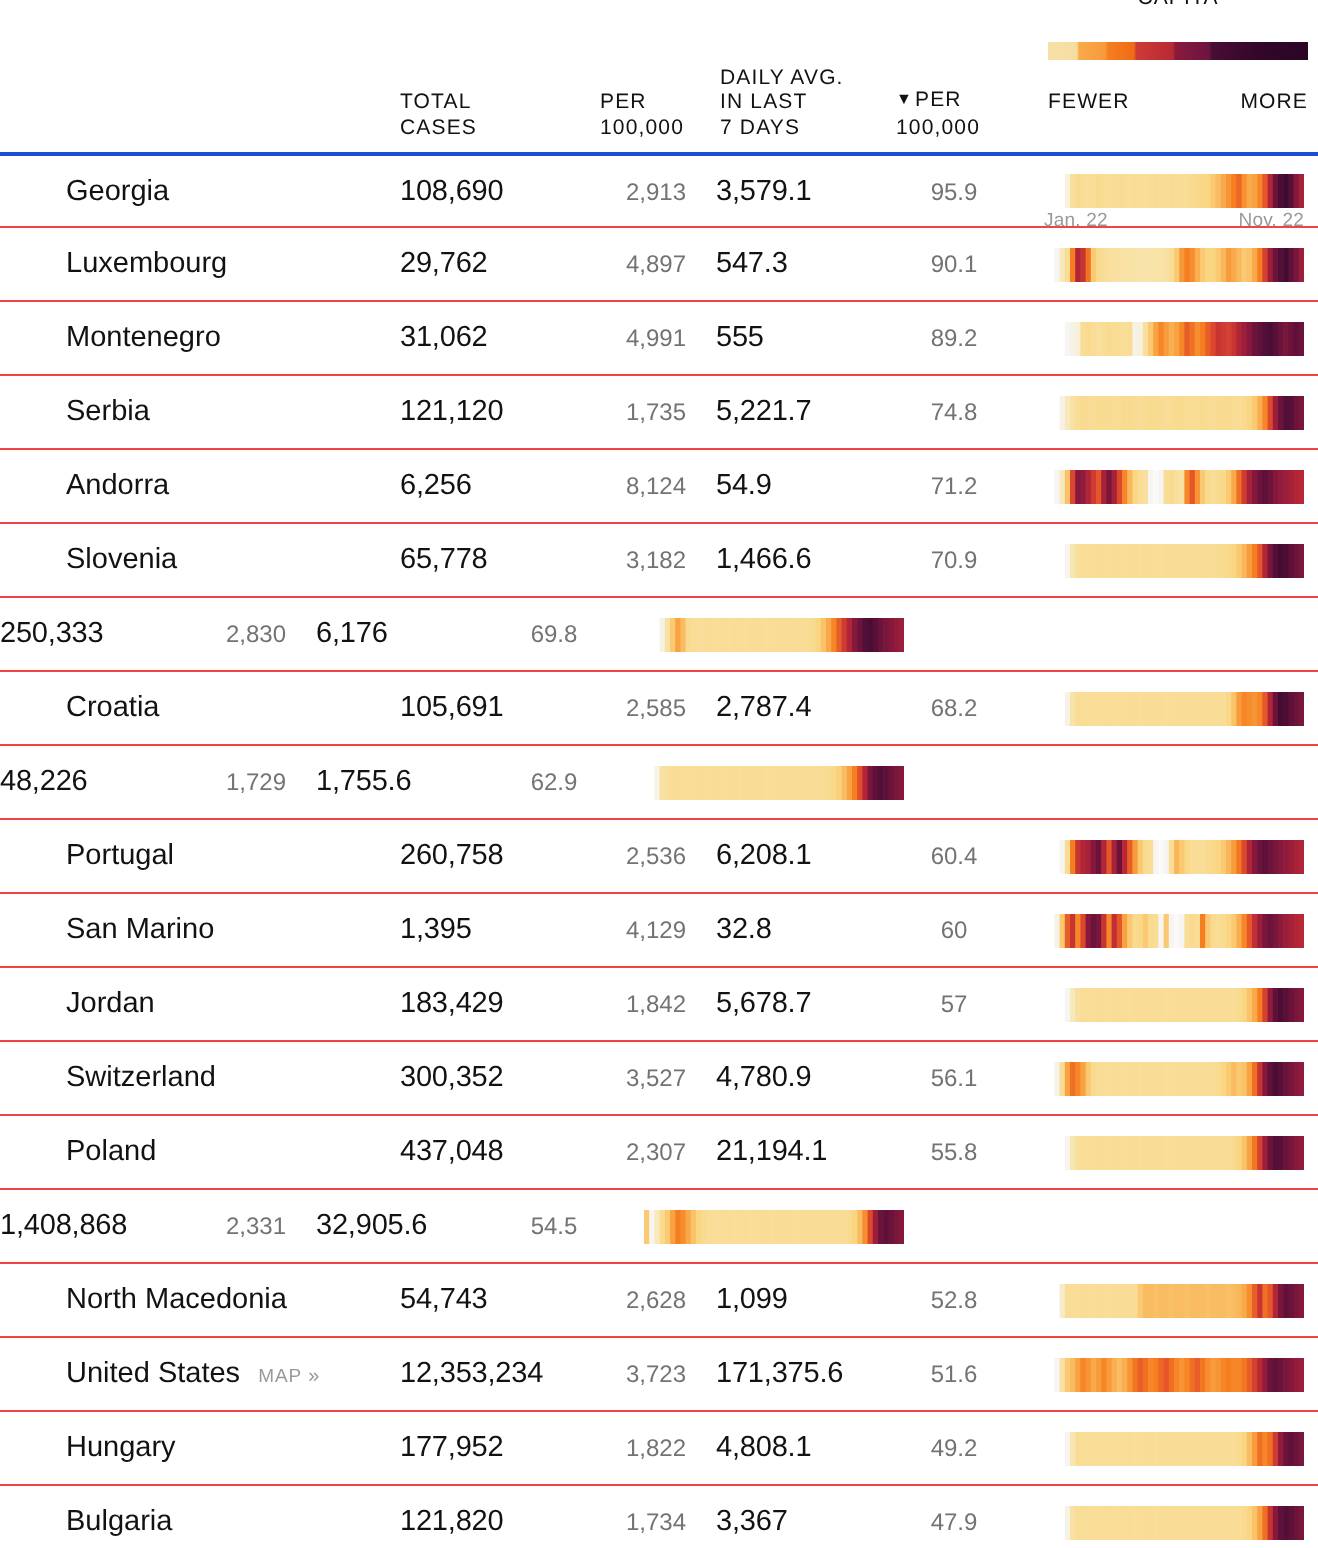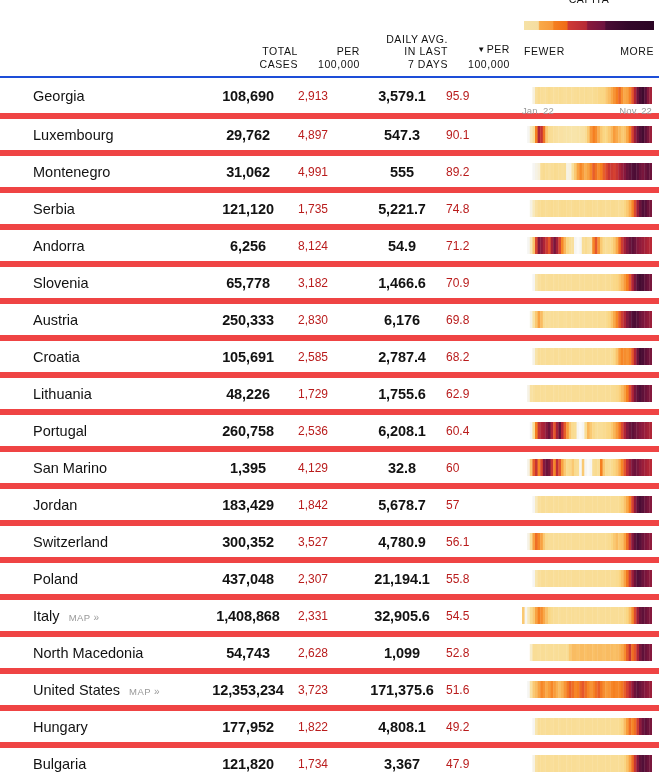--- a/index.html
+++ b/index.html
@@ -7,21 +7,21 @@
     width:659px;height:774px;overflow:hidden;background:#ffffff;
     font-family:"Liberation Sans","DejaVu Sans",sans-serif;
     -webkit-font-smoothing:antialiased;
   }
   .table{width:659px;}
 
   
   .thead{display:flex;align-items:flex-end;height:76px;box-sizing:border-box;padding-bottom:6px;}
   .th{
     font-size:10.5px;letter-spacing:.055em;color:#121212;
-    text-transform:uppercase;line-height:12.5px;text-align:right;
+    text-transform:uppercase;line-height:12.5px;
     font-weight:400;white-space:pre-line;
   }
   .th-place{flex:0 0 200px;}
   .th-total{flex:0 0 98px;padding-right:2px;margin-top:24px;}
   .th-percap{flex:0 0 60px;}
   .th-daily{flex:0 0 88px;}
   .th-dailycap{flex:0 0 62px;position:relative;}
   .caret{font-size:8px;margin-right:1px;position:relative;top:-1px;}
   .th-spark{flex:1 1 auto;padding-left:14px;text-align:left;}
 
@@ -39,36 +39,36 @@
       #8a1a3c 49%, #6d1440 62%,
       #4a0d35 63%, #33072a 80%,
       #2b0524 100%);
   }
   .legend-ends{width:130px;display:flex;justify-content:space-between;}
   .legend-ends span{font-size:10.5px;letter-spacing:.055em;color:#121212;text-transform:uppercase;}
 
   
   .row{
     display:flex;align-items:center;height:37px;
-    border-top:6px solid #ef4444;box-sizing:border-box;
+    border-top:1px solid #ef4444;box-sizing:border-box;
   }
   .row:first-of-type{border-top:2px solid #1d4ed8;}
 
   .c-place{
     flex:0 0 200px;font-size:14.5px;color:#121212;text-align:left;
     padding-left:33px;box-sizing:border-box;white-space:nowrap;
   }
   .maplink{
     font-size:9.5px;letter-spacing:.05em;color:#999999;text-transform:uppercase;
     margin-left:5px;text-decoration:none;cursor:pointer;
   }
   .maplink .chev{font-size:10px;}
 
-  .c-num{text-align:center;font-size:14.5px;color:#121212;font-weight:700;letter-spacing:-0.1px;}
-  .c-sub{text-align:left;font-size:12px;color:#b91c1c;font-weight:400;}
+  .c-num{text-align:left;font-size:14.5px;color:#121212;font-weight:400;letter-spacing:-0.1px;}
+  .c-sub{text-align:center;font-size:12px;color:#737373;font-weight:400;}
   .c-total{flex:0 0 98px;padding-right:2px;box-sizing:border-box;}
   .c-percap{flex:0 0 60px;}
   .c-daily{flex:0 0 88px;}
   .c-dailycap{flex:0 0 62px;}
 
   .c-spark{flex:1 1 auto;padding-left:14px;box-sizing:border-box;position:relative;}
   .sparkwrap{width:130px;position:relative;text-decoration:underline;}
   .spark{width:130px;height:17px;display:block;}
   .spark-axis{
     width:130px;display:flex;justify-content:space-between;
@@ -479,21 +479,20 @@
               <rect x="117.000" y="0" width="2.950" height="17" fill="rgb(69,12,49)"></rect>
               <rect x="119.600" y="0" width="2.950" height="17" fill="rgb(76,13,53)"></rect>
               <rect x="122.200" y="0" width="2.950" height="17" fill="rgb(95,17,57)"></rect>
               <rect x="124.800" y="0" width="2.950" height="17" fill="rgb(108,19,59)"></rect>
               <rect x="127.400" y="0" width="2.950" height="17" fill="rgb(121,22,60)"></rect>
             </svg>
           </div>
         </div>
       </div>
       <div class="row">
-        <div class="c-place"><span>Austria</span></div>
         <div class="c-num c-total">250,333</div>
         <div class="c-sub c-percap">2,830</div>
         <div class="c-num c-daily">6,176</div>
         <div class="c-sub c-dailycap">69.8</div>
         <div class="c-spark">
           <div class="sparkwrap">
             <svg class="spark" viewBox="0 0 130 17" preserveAspectRatio="none">
               <rect x="0.000" y="0" width="2.950" height="17" fill="rgb(255,255,255)"></rect>
               <rect x="2.600" y="0" width="2.950" height="17" fill="rgb(255,255,255)"></rect>
               <rect x="5.200" y="0" width="2.950" height="17" fill="rgb(255,255,255)"></rect>
@@ -605,21 +604,20 @@
               <rect x="117.000" y="0" width="2.950" height="17" fill="rgb(69,12,49)"></rect>
               <rect x="119.600" y="0" width="2.950" height="17" fill="rgb(76,13,53)"></rect>
               <rect x="122.200" y="0" width="2.950" height="17" fill="rgb(95,17,57)"></rect>
               <rect x="124.800" y="0" width="2.950" height="17" fill="rgb(108,19,59)"></rect>
               <rect x="127.400" y="0" width="2.950" height="17" fill="rgb(121,22,60)"></rect>
             </svg>
           </div>
         </div>
       </div>
       <div class="row">
-        <div class="c-place"><span>Lithuania</span></div>
         <div class="c-num c-total">48,226</div>
         <div class="c-sub c-percap">1,729</div>
         <div class="c-num c-daily">1,755.6</div>
         <div class="c-sub c-dailycap">62.9</div>
         <div class="c-spark">
           <div class="sparkwrap">
             <svg class="spark" viewBox="0 0 130 17" preserveAspectRatio="none">
               <rect x="0.000" y="0" width="2.950" height="17" fill="rgb(255,255,255)"></rect>
               <rect x="2.600" y="0" width="2.950" height="17" fill="rgb(255,255,255)"></rect>
               <rect x="5.200" y="0" width="2.950" height="17" fill="rgb(246,242,229)"></rect>
@@ -983,21 +981,20 @@
               <rect x="117.000" y="0" width="2.950" height="17" fill="rgb(88,16,57)"></rect>
               <rect x="119.600" y="0" width="2.950" height="17" fill="rgb(108,19,59)"></rect>
               <rect x="122.200" y="0" width="2.950" height="17" fill="rgb(121,22,60)"></rect>
               <rect x="124.800" y="0" width="2.950" height="17" fill="rgb(134,24,61)"></rect>
               <rect x="127.400" y="0" width="2.950" height="17" fill="rgb(144,27,60)"></rect>
             </svg>
           </div>
         </div>
       </div>
       <div class="row">
-        <div class="c-place"><span>Italy</span> <a class="maplink">MAP <span class="chev">»</span></a></div>
         <div class="c-num c-total">1,408,868</div>
         <div class="c-sub c-percap">2,331</div>
         <div class="c-num c-daily">32,905.6</div>
         <div class="c-sub c-dailycap">54.5</div>
         <div class="c-spark">
           <div class="sparkwrap">
             <svg class="spark" viewBox="0 0 130 17" preserveAspectRatio="none">
               <rect x="0.000" y="0" width="2.950" height="17" fill="rgb(250,201,114)"></rect>
               <rect x="2.600" y="0" width="2.950" height="17" fill="rgb(246,245,242)"></rect>
               <rect x="5.200" y="0" width="2.950" height="17" fill="rgb(248,233,189)"></rect>

